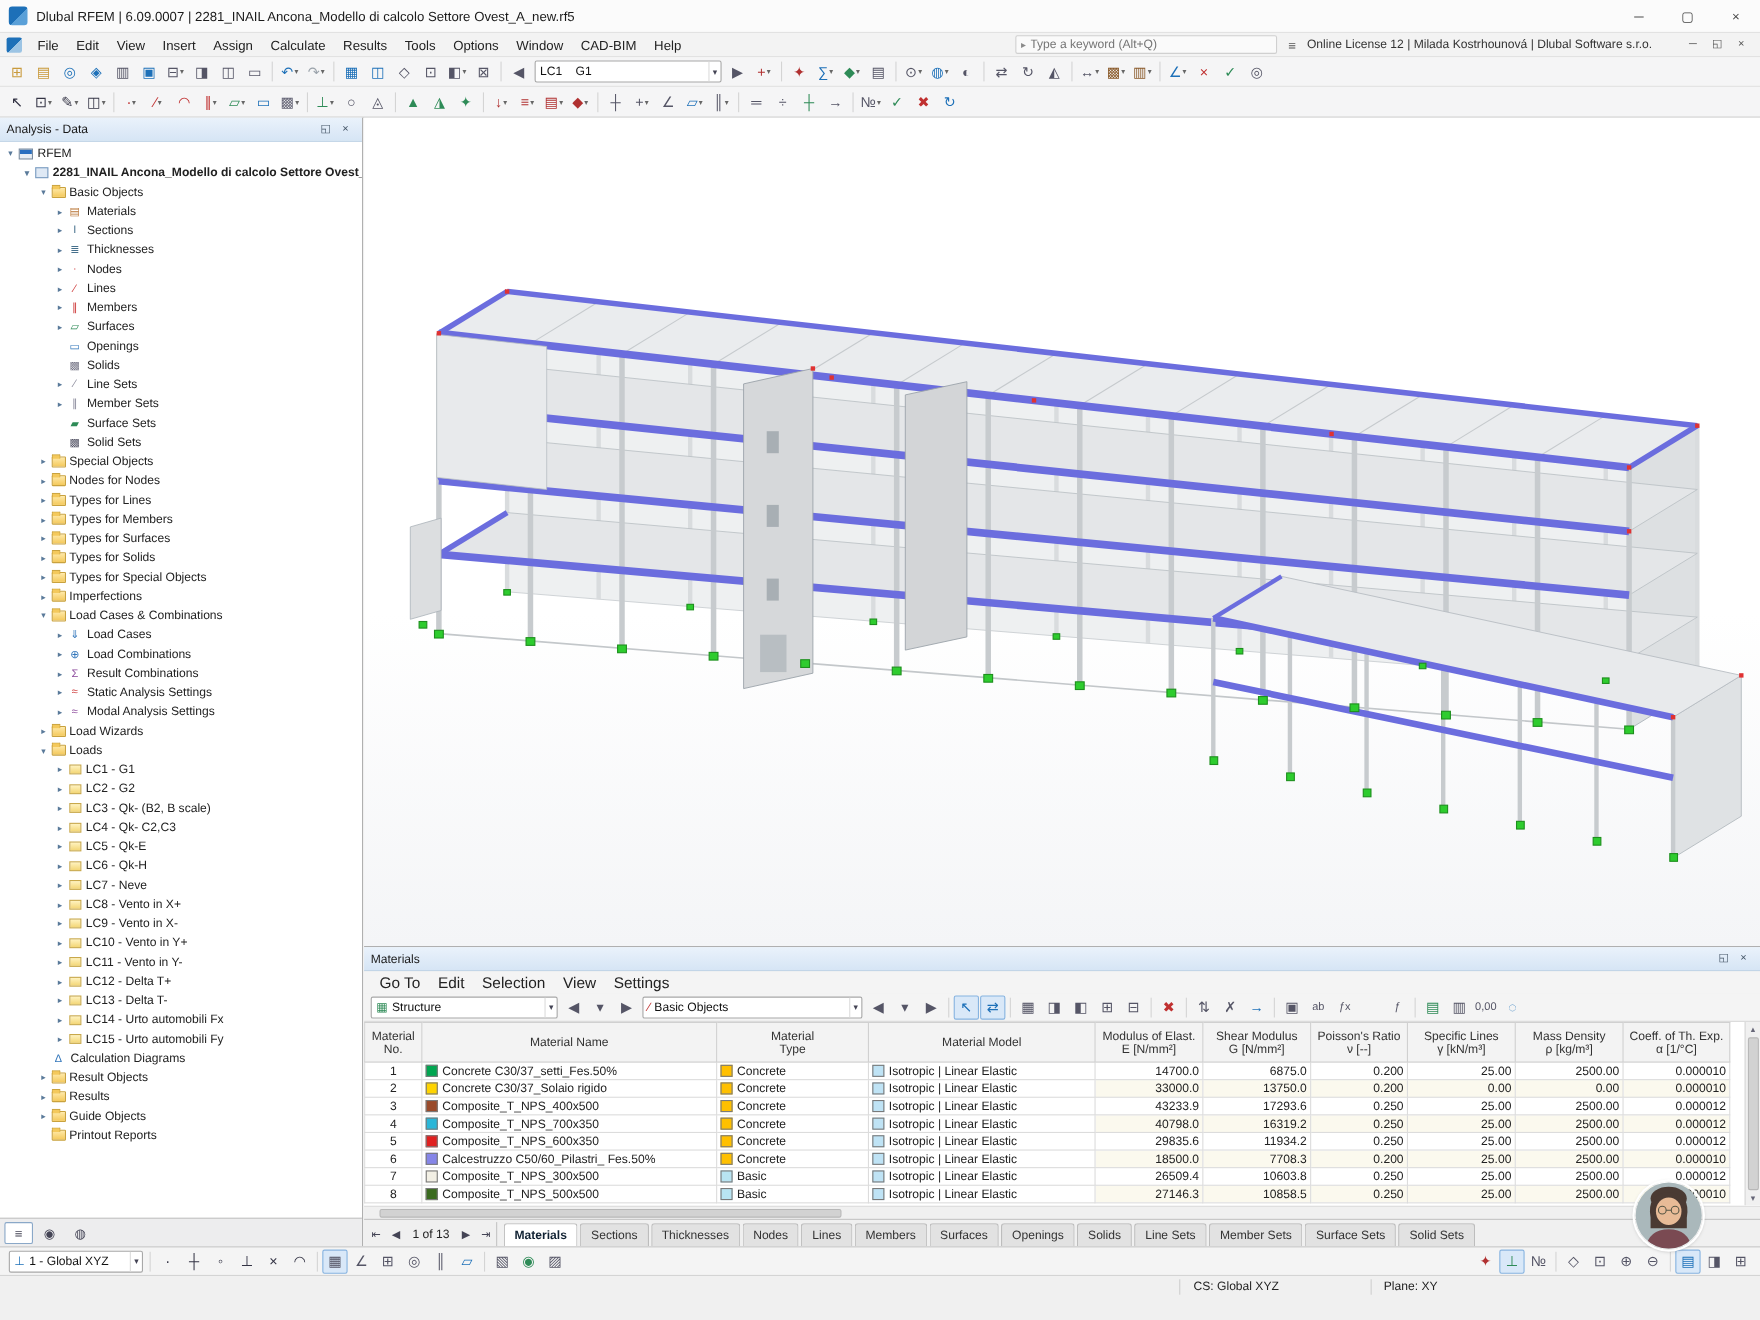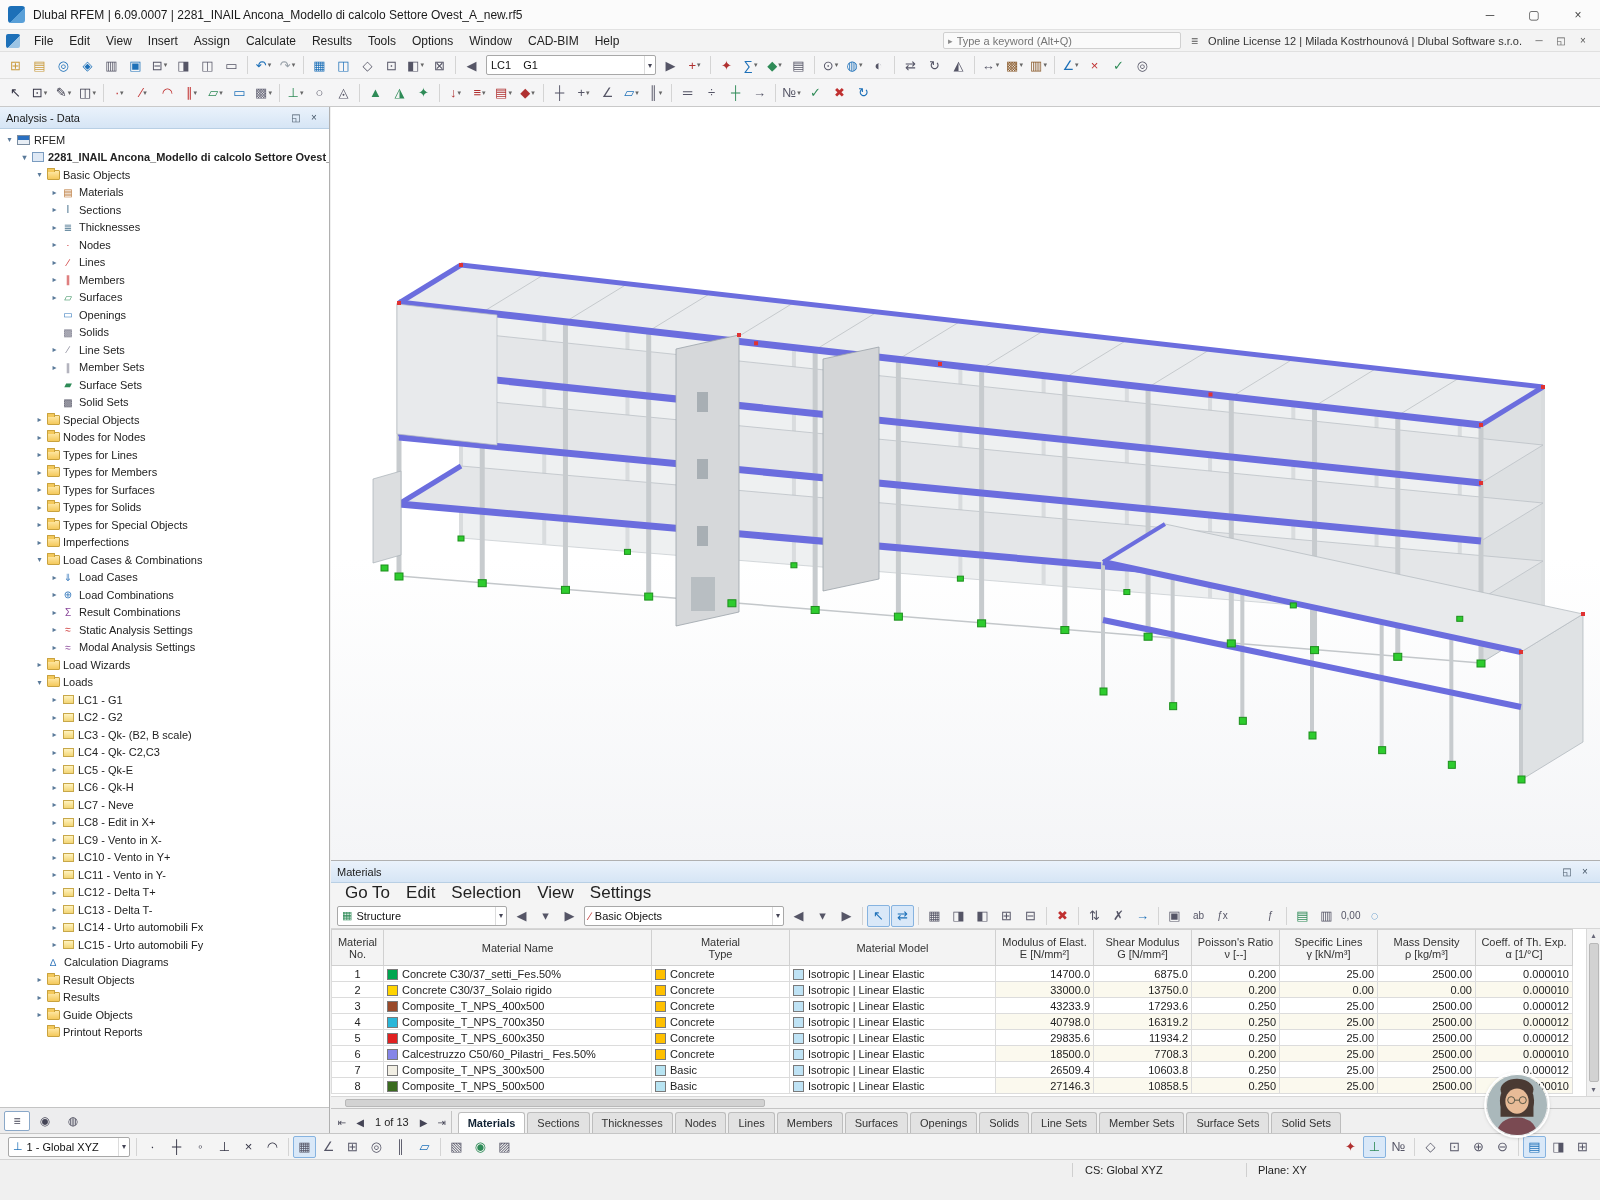--- a/index.html
+++ b/index.html
@@ -14,21 +14,21 @@
   .winbtn { width:44px; height:30px; display:inline-flex; align-items:center; justify-content:center; font-size:12px; color:#444; }
 
   
   .menubar { position:absolute; left:0; top:30px; width:1600px; height:22px; background:#f3f3f3; border-bottom:1px solid #e0e0e0; display:flex; align-items:center; padding:0 6px; }
   .app-menu-icon { width:14px; height:14px; background:linear-gradient(135deg,#1d70b8 55%, #9cc4e4 55%); border-radius:2px; margin-right:6px; }
   .menu-item { padding:0 8px; font-size:12px; color:#222; height:22px; line-height:22px; }
   .search-box { display:flex; align-items:center; width:238px; height:17px; background:#fafafa; border:1px solid #d0d0d0; border-radius:2px; padding:0 4px; margin-right:10px; }
   .search-arrow { color:#8a8a8a; font-size:9px; margin-right:4px; }
   .search-box input { border:none; outline:none; background:transparent; width:200px; font-family:"Liberation Sans",sans-serif; font-size:11px; color:#333; }
   .kw-icon { color:#555; font-size:12px; margin-right:10px; }
-  .license { font-size:11px; color:#333; margin-right:6px; }
+  .license { font-size:11px; color:#333; margin-right:26px; }
   .mdibtn { width:22px; height:20px; display:inline-flex; align-items:center; justify-content:center; color:#555; font-size:10px; }
 
   
   .toolbar { position:absolute; left:0; width:1600px; background:#f5f5f6; display:flex; align-items:center; padding:0 4px; gap:1px; }
   #tb1 { top:52px; height:27px; border-bottom:1px solid #e0e0e0; }
   #tb2 { top:79px; height:28px; border-bottom:1px solid #c9c9c9; }
   .tbi { min-width:23px; height:22px; display:inline-flex; align-items:center; justify-content:center; border:1px solid transparent; border-radius:2px; padding:0 1px; }
   .tbi .gly { font-size:13px; line-height:1; }
   .tbi .dd { font-size:7px; color:#666; margin-left:1px; }
   .tbi.on { background:#d9e8f8; border-color:#86b3e0; }
@@ -57,21 +57,21 @@
   .nav-tabs { height:26px; background:#ededee; border-top:1px solid #c4c4c4; display:flex; align-items:center; padding:0 4px; gap:2px; }
   .navtab { width:26px; height:20px; display:inline-flex; align-items:center; justify-content:center; font-size:12px; color:#445; border:1px solid transparent; border-radius:2px; }
   .navtab.on { background:#fff; border-color:#8aa8c8; }
 
   
   .viewport { position:absolute; left:331px; top:107px; width:1269px; height:753px; background:linear-gradient(#ffffff 60%, #f4f5f7); }
 
   
   .mat-panel { position:absolute; left:331px; top:860px; width:1269px; height:273px; background:#f0f0f0; border-top:1px solid #b0b0b0; display:flex; flex-direction:column; }
   .mat-menu { height:20px; display:flex; align-items:center; padding:0 6px; background:#f4f4f4; }
-  .mat-menu .menu-item { font-size:17px; height:20px; line-height:20px; }
+  .mat-menu .menu-item { font-size:14px; height:20px; line-height:20px; }
   .mat-toolbar { height:26px; display:flex; align-items:center; padding:0 4px; gap:1px; background:#f4f4f4; border-bottom:1px solid #d6d6d6; }
   .mat-table-wrap { flex:1; background:#fff; position:relative; overflow:hidden; }
   #mat-table { border-collapse:collapse; table-layout:fixed; font-size:11px; }
   #mat-table th { background:#f3f3f3; border:1px solid #d0d0d0; font-weight:normal; color:#333; height:36px; padding:1px 2px; text-align:center; line-height:12px; }
   #mat-table td { border:1px solid #dcdcdc; height:16px; padding:0 3px; white-space:nowrap; overflow:hidden; }
   #mat-table tr.alt td.v { background:#fbf9ee; }
   td.c { text-align:center; } td.r { text-align:right; }
   .swatch { display:inline-block; width:11px; height:11px; border:1px solid #7a7a7a; margin-right:4px; vertical-align:-2px; }
   .vscroll { position:absolute; right:0; top:0; bottom:0; width:14px; background:#f0f0f0; border-left:1px solid #d8d8d8; display:flex; flex-direction:column; align-items:center; }
   .sarr { font-size:8px; color:#667; height:13px; line-height:13px; }
@@ -601,21 +601,21 @@
         <span>LC6 - Qk-H</span>
       </div>
       <div class="tree-row" style="padding-left: 49px;">
         <span class="expander">▸</span>
         <span class="ico-lc"></span>
         <span>LC7 - Neve</span>
       </div>
       <div class="tree-row" style="padding-left: 49px;">
         <span class="expander">▸</span>
         <span class="ico-lc"></span>
-        <span>LC8 - Edit in X+</span>
+        <span>LC8 - Vento in X+</span>
       </div>
       <div class="tree-row" style="padding-left: 49px;">
         <span class="expander">▸</span>
         <span class="ico-lc"></span>
         <span>LC9 - Vento in X-</span>
       </div>
       <div class="tree-row" style="padding-left: 49px;">
         <span class="expander">▸</span>
         <span class="ico-lc"></span>
         <span>LC10 - Vento in Y+</span>

